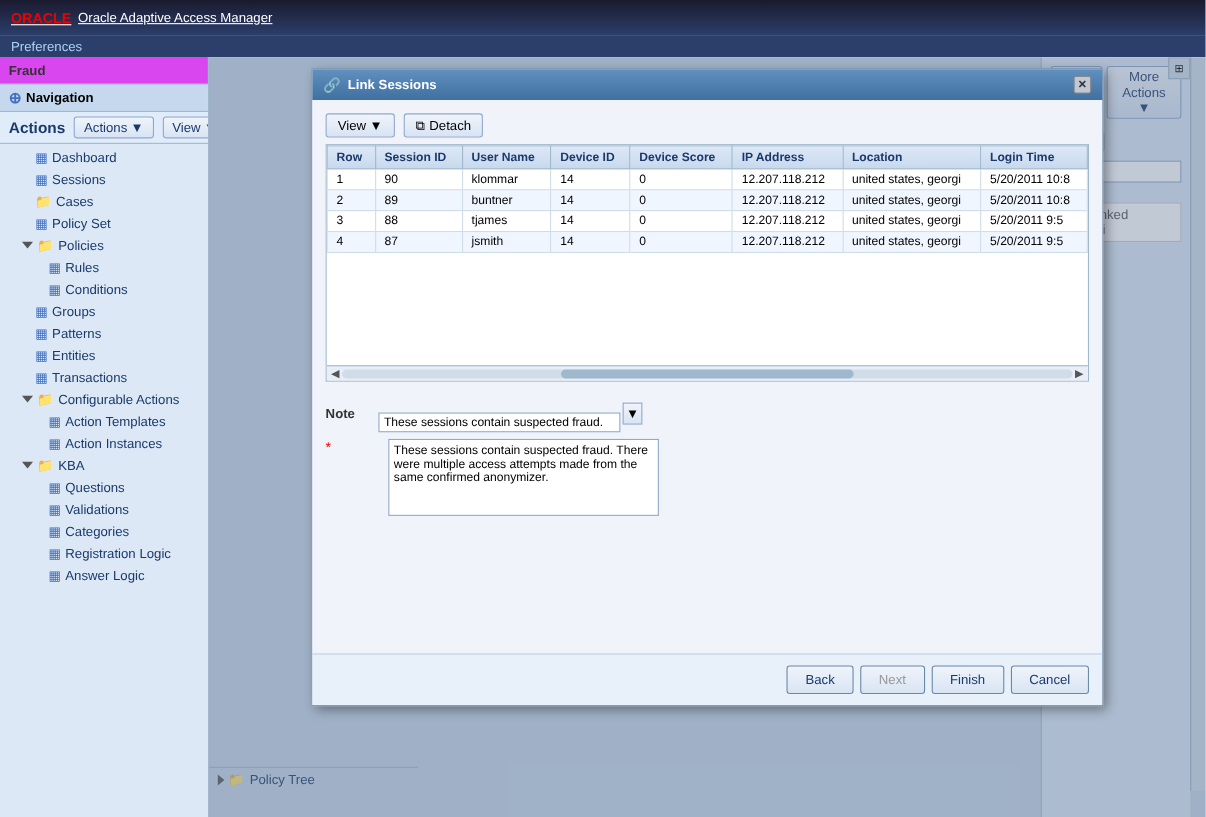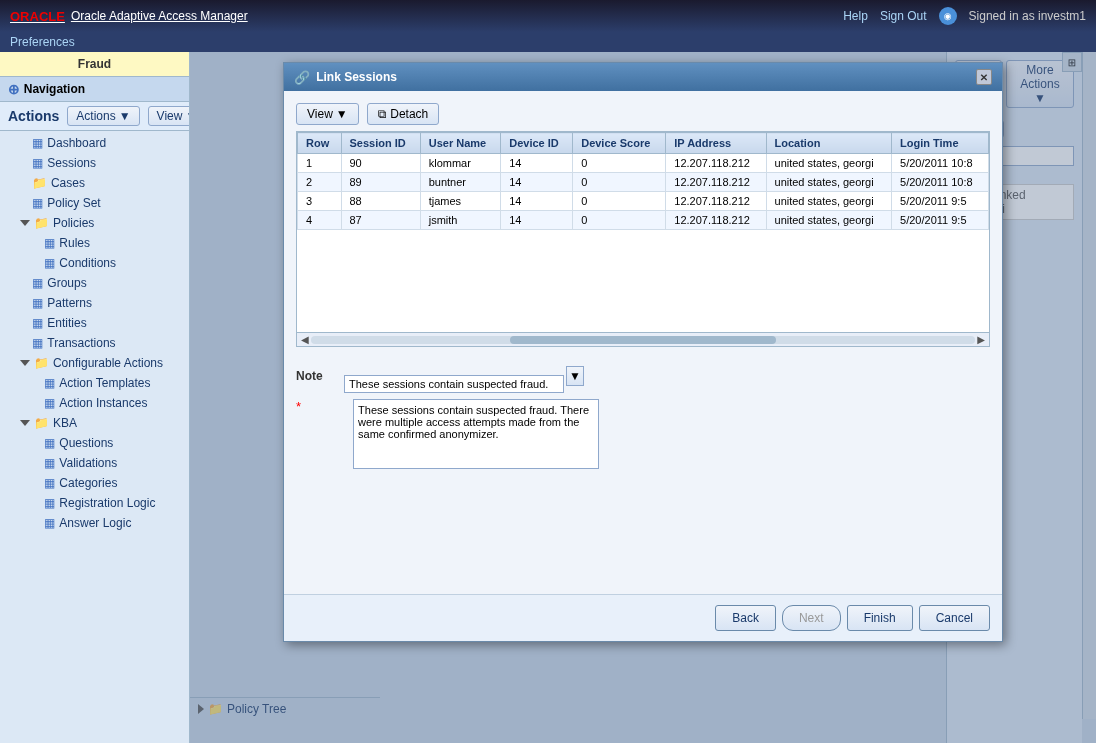--- a/index.html
+++ b/index.html
@@ -39,27 +39,26 @@
 
     
     .sidebar {
       width: 190px;
       background: #dce8f5;
       border-right: 1px solid #a0b8cc;
       overflow-y: auto;
       flex-shrink: 0;
     }
     .sidebar-fraud-tab {
-      background: #fef9c3;
+      background: #d946ef;
       border-bottom: 1px solid #a0b8cc;
       padding: 5px 8px;
       font-weight: bold;
       font-size: 12px;
       color: #333;
-      text-align: center;
     }
     .nav-header {
       background: #c5d8ee;
       padding: 4px 8px;
       display: flex;
       align-items: center;
       gap: 4px;
       font-weight: bold;
       border-bottom: 1px solid #a0b8cc;
     }
@@ -326,21 +325,21 @@
     .footer-btn {
       background: linear-gradient(to bottom, #f0f4fa, #d8e4f4);
       border: 1px solid #6a8aaa;
       border-radius: 3px;
       padding: 5px 16px;
       cursor: pointer;
       font-size: 12px;
       color: #1a3a6b;
       min-width: 55px;
     }
-    .footer-btn.disabled { color: #999; cursor: default; border-radius: 11px; }
+    .footer-btn.disabled { color: #999; cursor: default; }
 
     
     .status-bar {
       position: absolute;
       bottom: 0;
       left: 0;
       right: 0;
       height: 24px;
       background: #c8d8e8;
       border-top: 1px solid #a0b8cc;
@@ -392,26 +391,20 @@
 
     .link-icon { color: #4070c0; font-size: 13px; }
   </style>
 </head>
 <body>
 
 <div class="top-bar">
   <div class="top-bar-left">
     <span class="oracle-logo">ORACLE</span>
     <span>Oracle Adaptive Access Manager</span>
-  </div>
-  <div class="top-bar-right">
-    <a href="#">Help</a>
-    <a href="#">Sign Out</a>
-    <span style="width:18px;height:18px;border-radius:50%;background:#4a90d9;display:inline-flex;align-items:center;justify-content:center;color:white;font-size:9px;">◉</span>
-    <span>Signed in as investm1</span>
   </div>
 </div>
 
 <div class="sub-bar">
   <a href="#" style="color:#aad4f5;text-decoration:none;">Preferences</a>
 </div>
 
 <div class="main-layout">
 
   <div class="sidebar">

